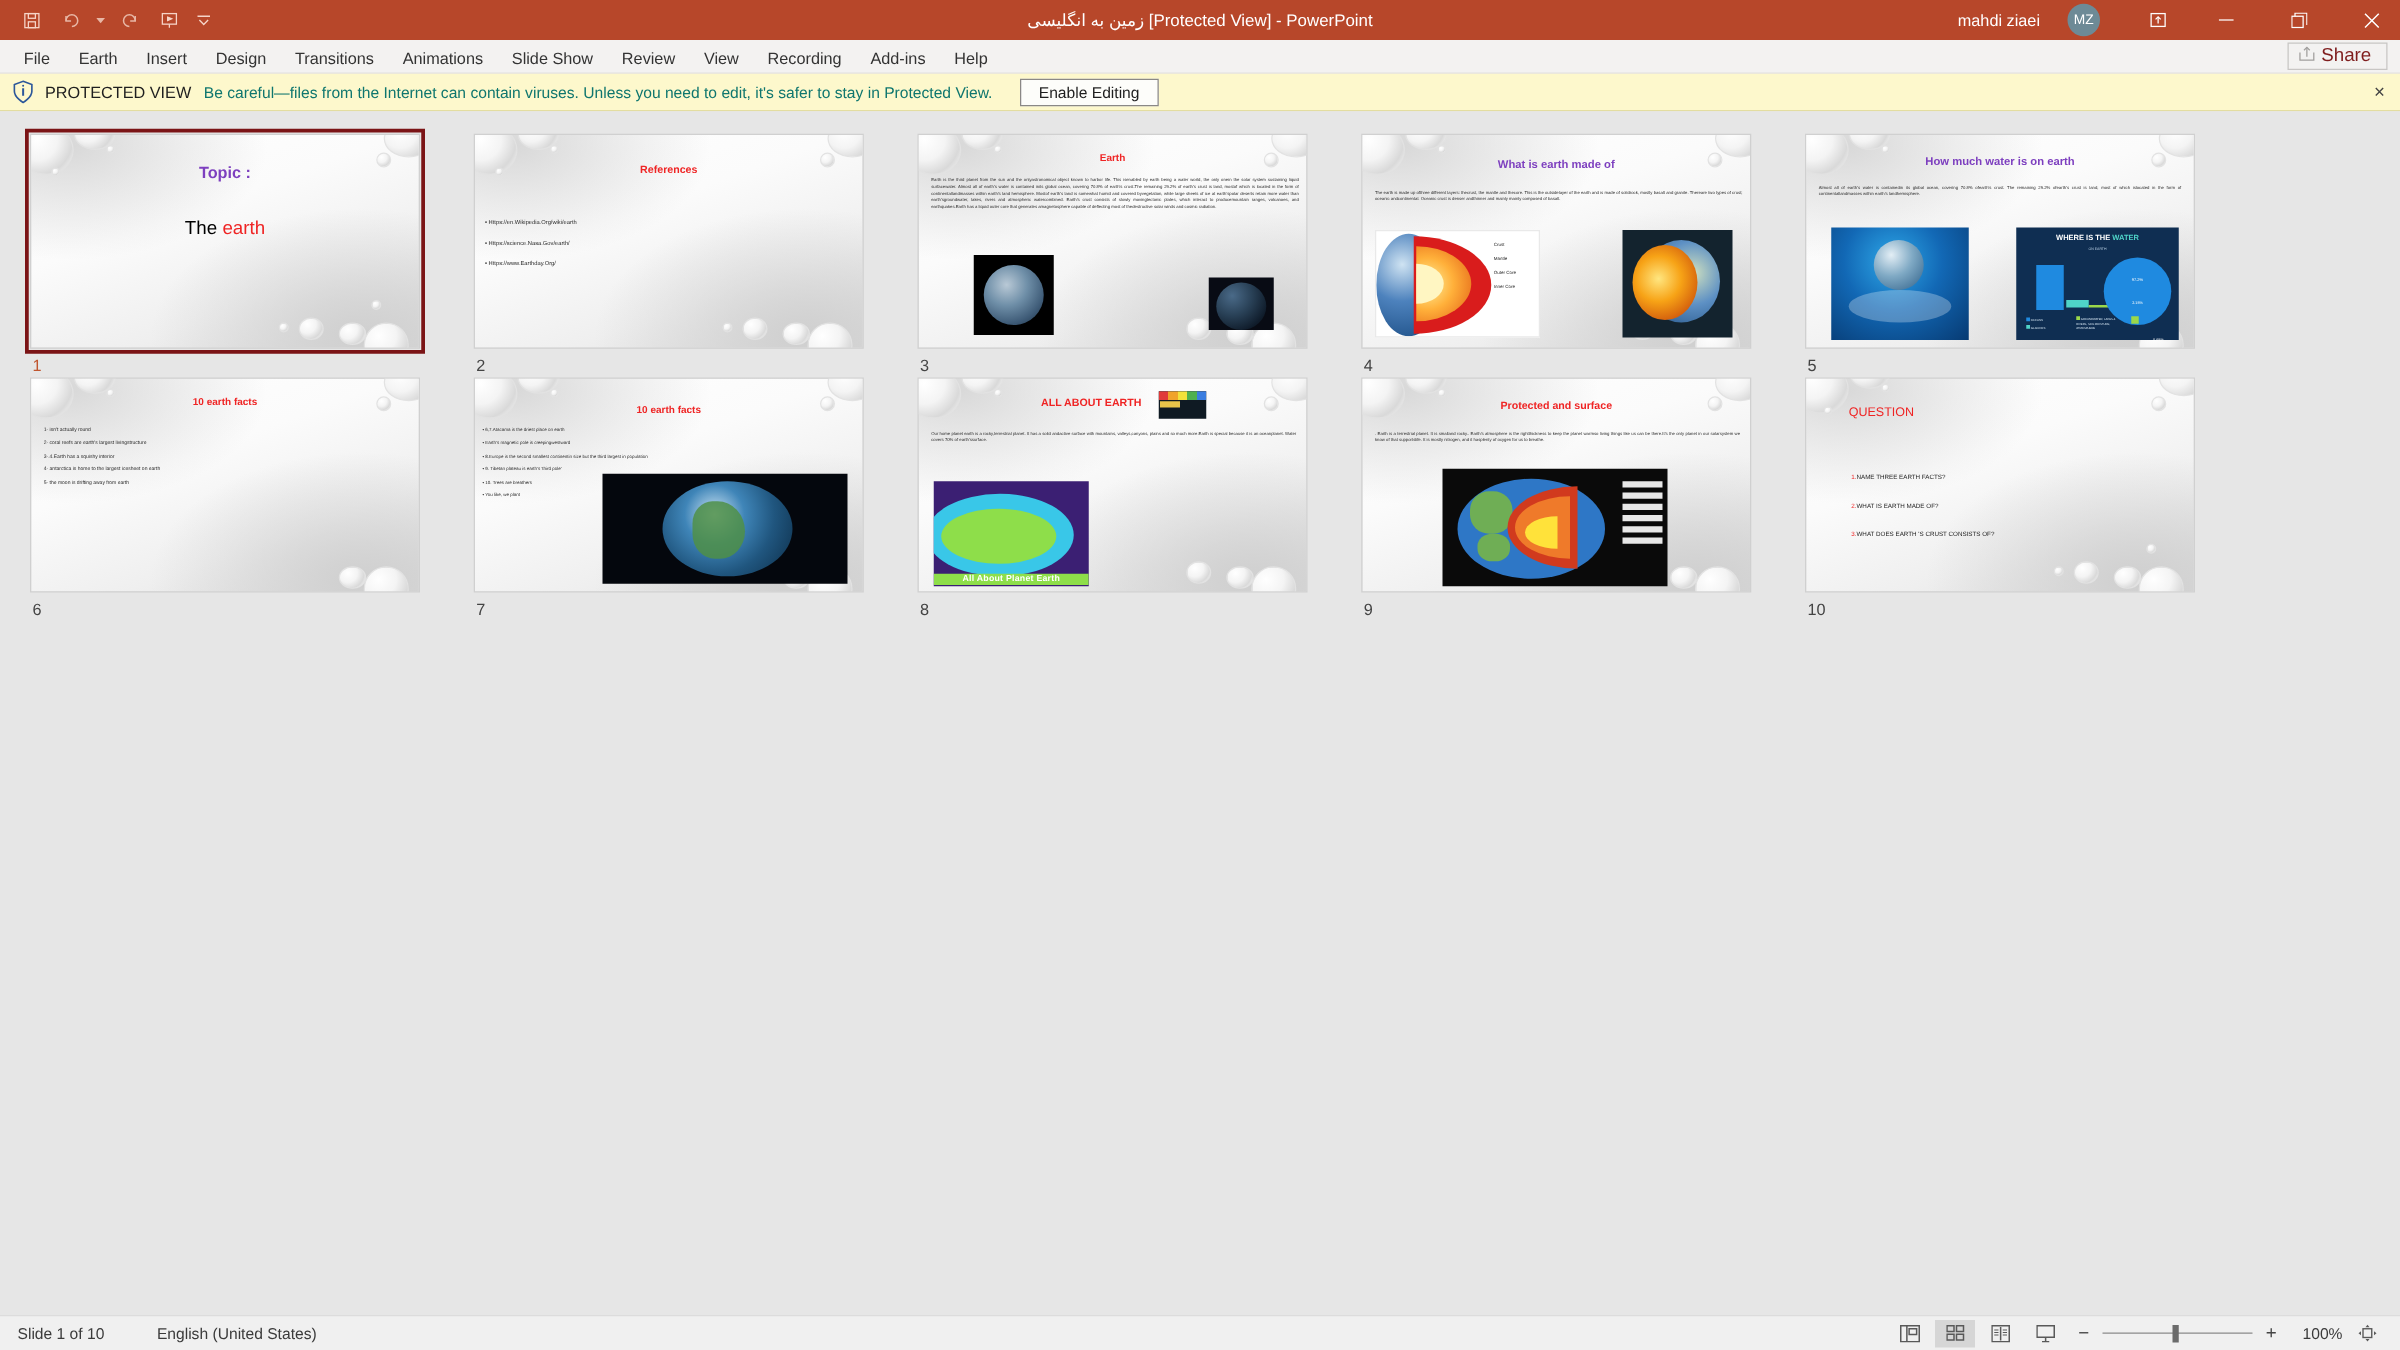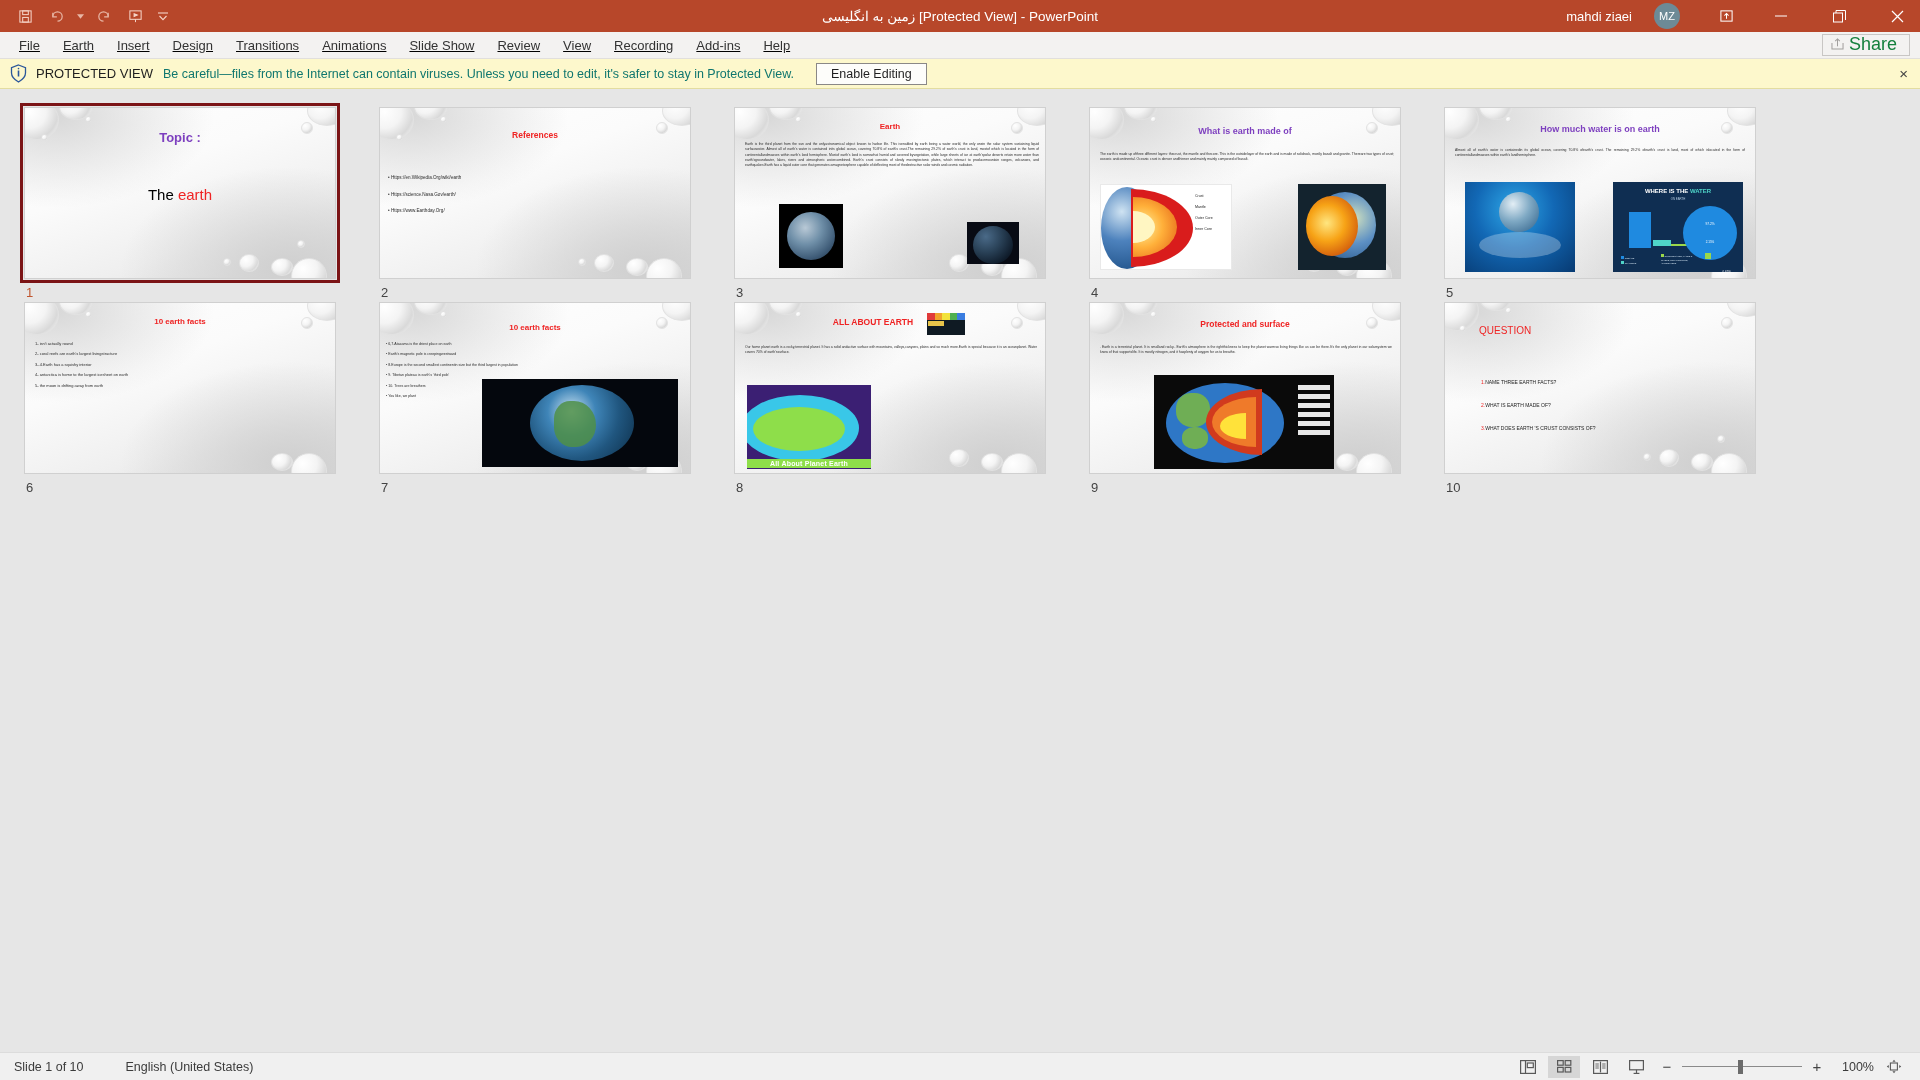--- a/index.html
+++ b/index.html
@@ -58,39 +58,38 @@
     display: flex; align-items: center; justify-content: center;
     color: #fff;
   }
   .ribbon-ctl { width: 40px; height: 32px; display:flex; align-items:center; justify-content:center; color:#fff;}
 
   
   .ribbon {
     height: 27px;
     background: #f3f2f1;
     display: flex;
-    align-items: center;
+    align-items: flex-end;
     position: relative;
     border-bottom: 1px solid #e1dfdd;
-    text-decoration: underline;
   }
   .tab {
     font-size: 13px;
     color: #333333;
     padding: 4px 11px;
     margin-right: 1px;
     white-space: nowrap;
   }
   .tab:first-child { margin-left: 8px; }
   .share-btn {
     position: absolute; right: 10px; top: 2px;
     border: 1px solid #c8c6c4;
     background: #f3f2f1;
-    color: #15803d;
-    font-size: 18px;
+    color: #7f1d1d;
+    font-size: 15px;
     padding: 2px 12px 3px 8px;
     display: flex; align-items: center; gap: 5px;
     height: 22px;
   }
 
   
   .protbar {
     height: 30px;
     background: #fdf8cc;
     border-bottom: 1px solid #e3dda0;
@@ -336,21 +335,21 @@
           <div class="bub" style="left:60px;top:8px;width:7px;height:7px;"></div>
           <div class="bub" style="left:16px;top:26px;width:7px;height:7px;"></div>
           <div class="bub" style="right:22px;top:14px;width:12px;height:12px;"></div>
           <div class="bub" style="right:-12px;top:-12px;width:40px;height:30px;"></div>
           <div class="bub" style="right:8px;bottom:-16px;width:36px;height:36px;"></div>
           <div class="bub" style="right:42px;bottom:2px;width:22px;height:18px;"></div>
           <div class="bub" style="right:76px;bottom:6px;width:20px;height:18px;"></div>
           <div class="bub" style="right:104px;bottom:12px;width:8px;height:8px;"></div>
           <div class="bub" style="right:30px;bottom:30px;width:8px;height:8px;"></div>
           <div class="s-title purple" style="top:22px;font-size:13px;text-align:center;">Topic :</div>
-          <div style="position:absolute;top:78px;left:0;right:0;text-align:center;font-size:15px;">
+          <div style="position:absolute;top:66px;left:0;right:0;text-align:center;font-size:15px;">
             <span>The </span><span class="red">earth</span>
           </div>
         </div>
       </div>
       <div class="slide-num">1</div>
     </div>
 
     <div class="cell">
       <div class="thumb-wrap">
         <div class="slide">

